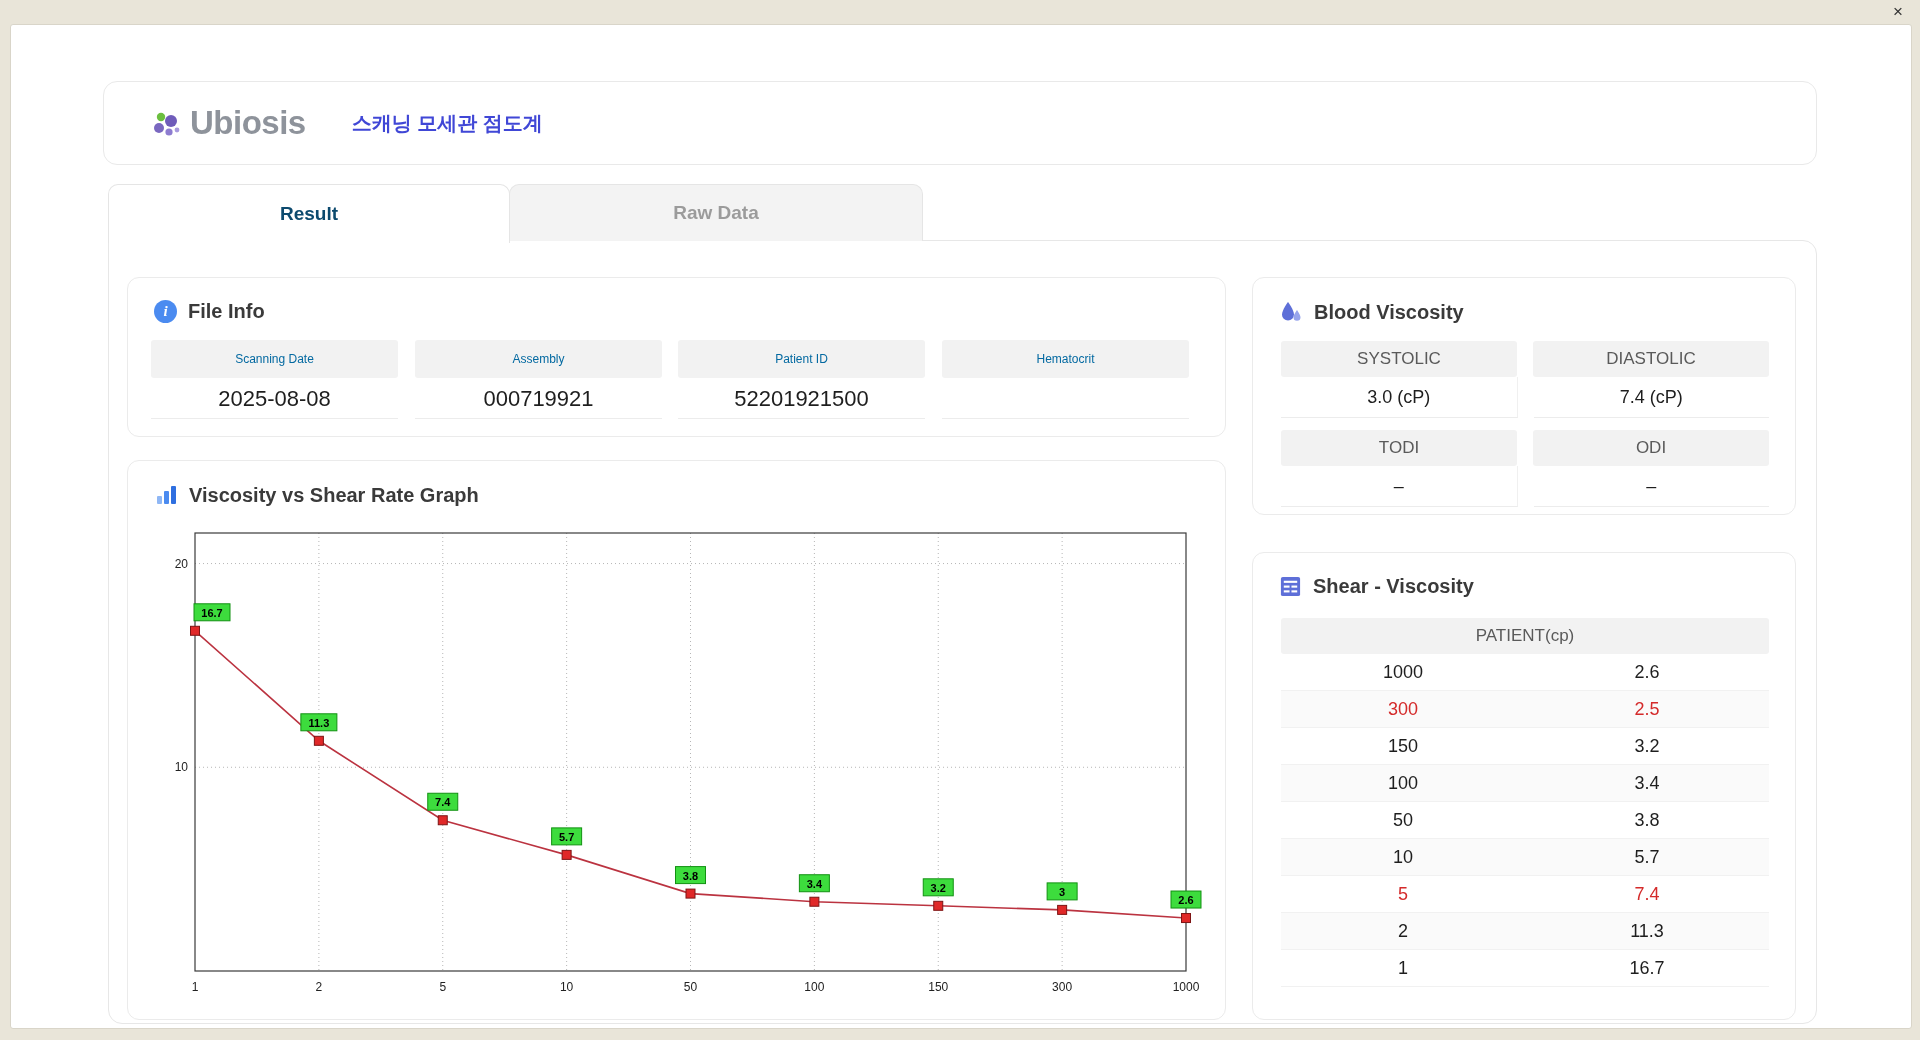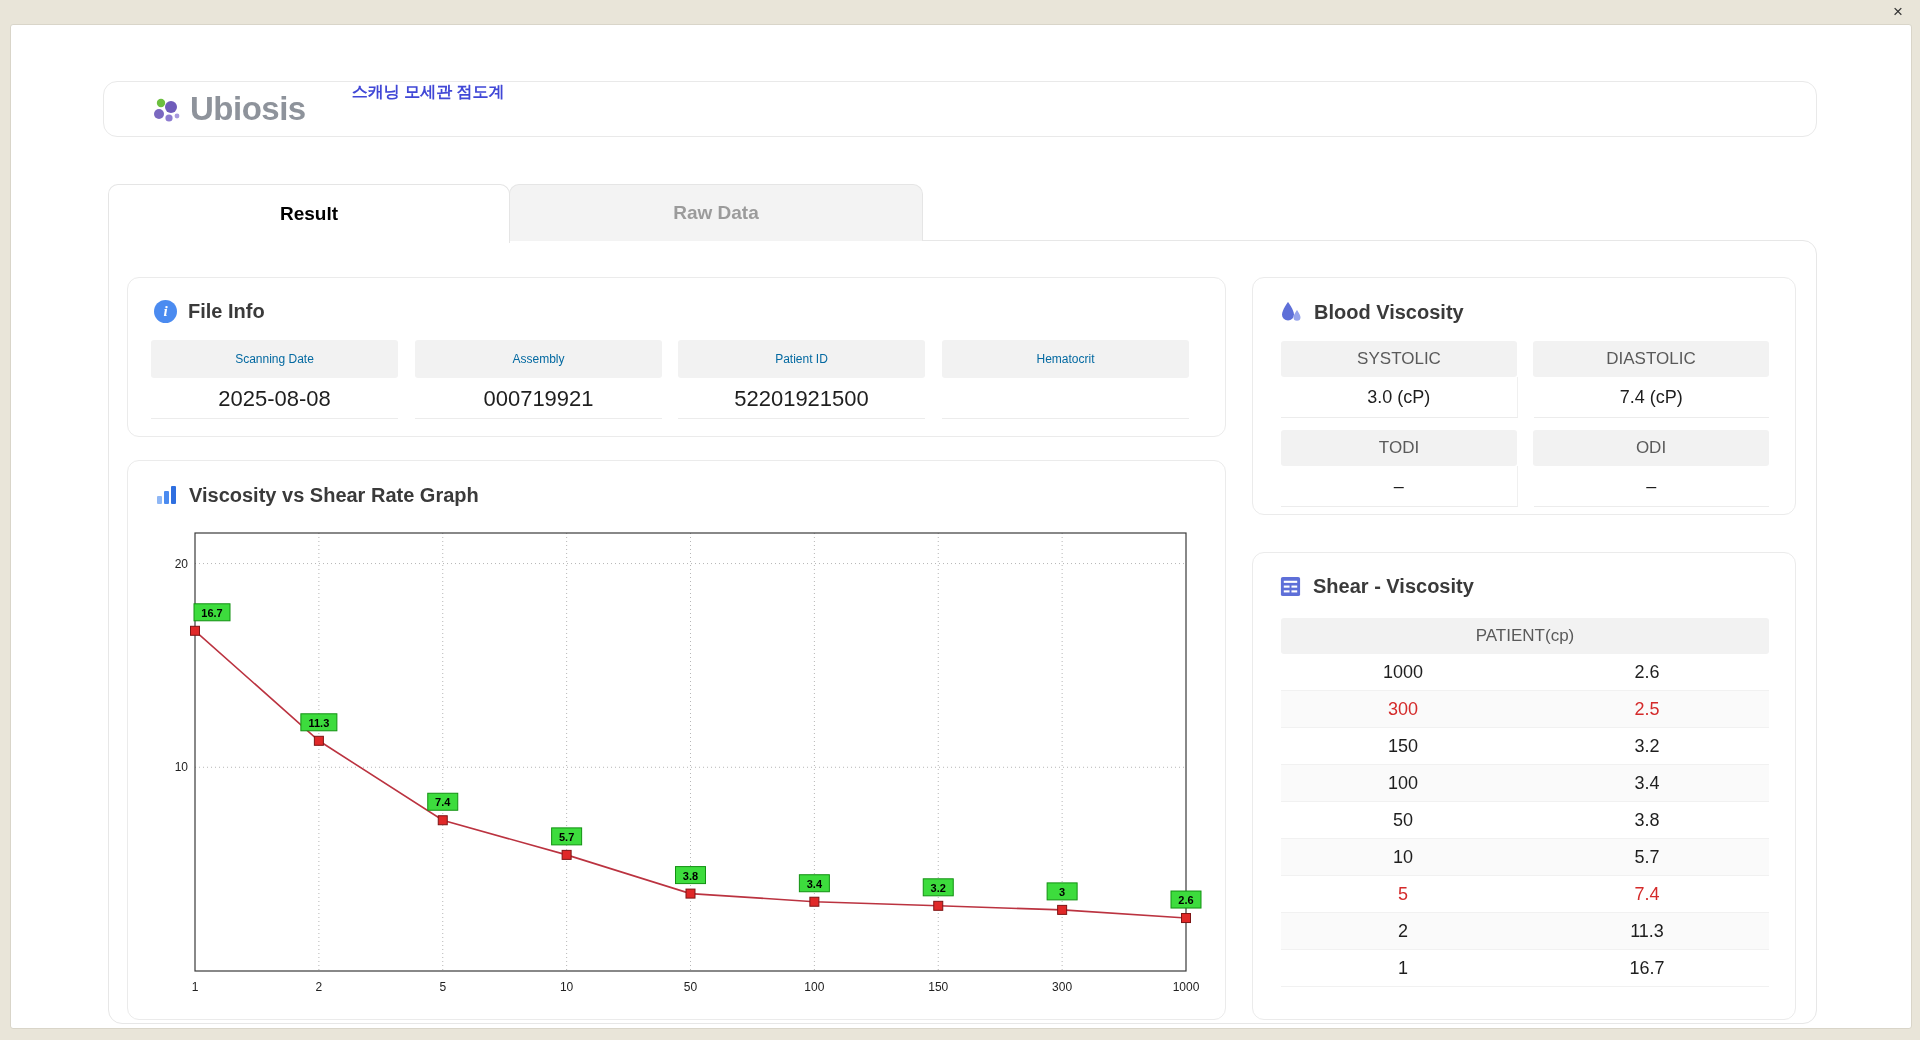--- a/index.html
+++ b/index.html
@@ -13,35 +13,35 @@
   .surface {
     position: absolute; left:10px; top:24px; right:8px; bottom:11px;
     background:#ffffff; border:1px solid #d9d5c9; border-radius:3px;
   }
   .close-btn {
     position:absolute; top:2px; right:12px; width:20px; height:20px;
     font-size:17px; line-height:20px; text-align:center; color:#333; cursor:pointer;
   }
   
   .header-card {
-    position:absolute; left:103px; top:81px; width:1714px; height:56px;
+    position:absolute; left:103px; top:81px; width:1714px; height:84px;
     background:#fff; border:1px solid #e9e9e9; border-radius:14px;
-    display:flex; padding-left:46px;
+    display:flex; align-items:center; padding-left:46px;
   }
   .logo { display:flex; align-items:center; gap:6px; }
   .logo-text { font-size:33px; font-weight:600; color:#8e939b; letter-spacing:-0.5px; }
-  .app-title { margin-left:46px; font-size:16px; font-weight:bold; color:#4047d6; }
+  .app-title { margin-left:46px; font-size:20px; font-weight:bold; color:#4047d6; }
   
   .tab {
     position:absolute; top:184px; display:flex; align-items:center; justify-content:center;
     font-size:19px; font-weight:bold; border:1px solid #e5e5e5; border-bottom:none;
     border-radius:10px 10px 0 0; cursor:pointer;
   }
   .tab-result { left:108px; width:402px; height:59px; background:#fff; color:#9b9b9b; z-index:5; }
-  .tab-result.active { color:#000000; }
+  .tab-result.active { color:#0c4a6e; }
   .tab-raw { left:509px; width:414px; height:57px; background:#f3f3f3; color:#9b9b9b; z-index:2; }
   
   .content-card {
     position:absolute; left:108px; top:240px; width:1709px; height:784px;
     background:#fff; border:1px solid #e7e7e7; border-radius:0 14px 14px 14px; z-index:1;
   }
   .card {
     position:absolute; background:#fff; border:1px solid #ebebeb; border-radius:12px;
   }
   .card-title {

